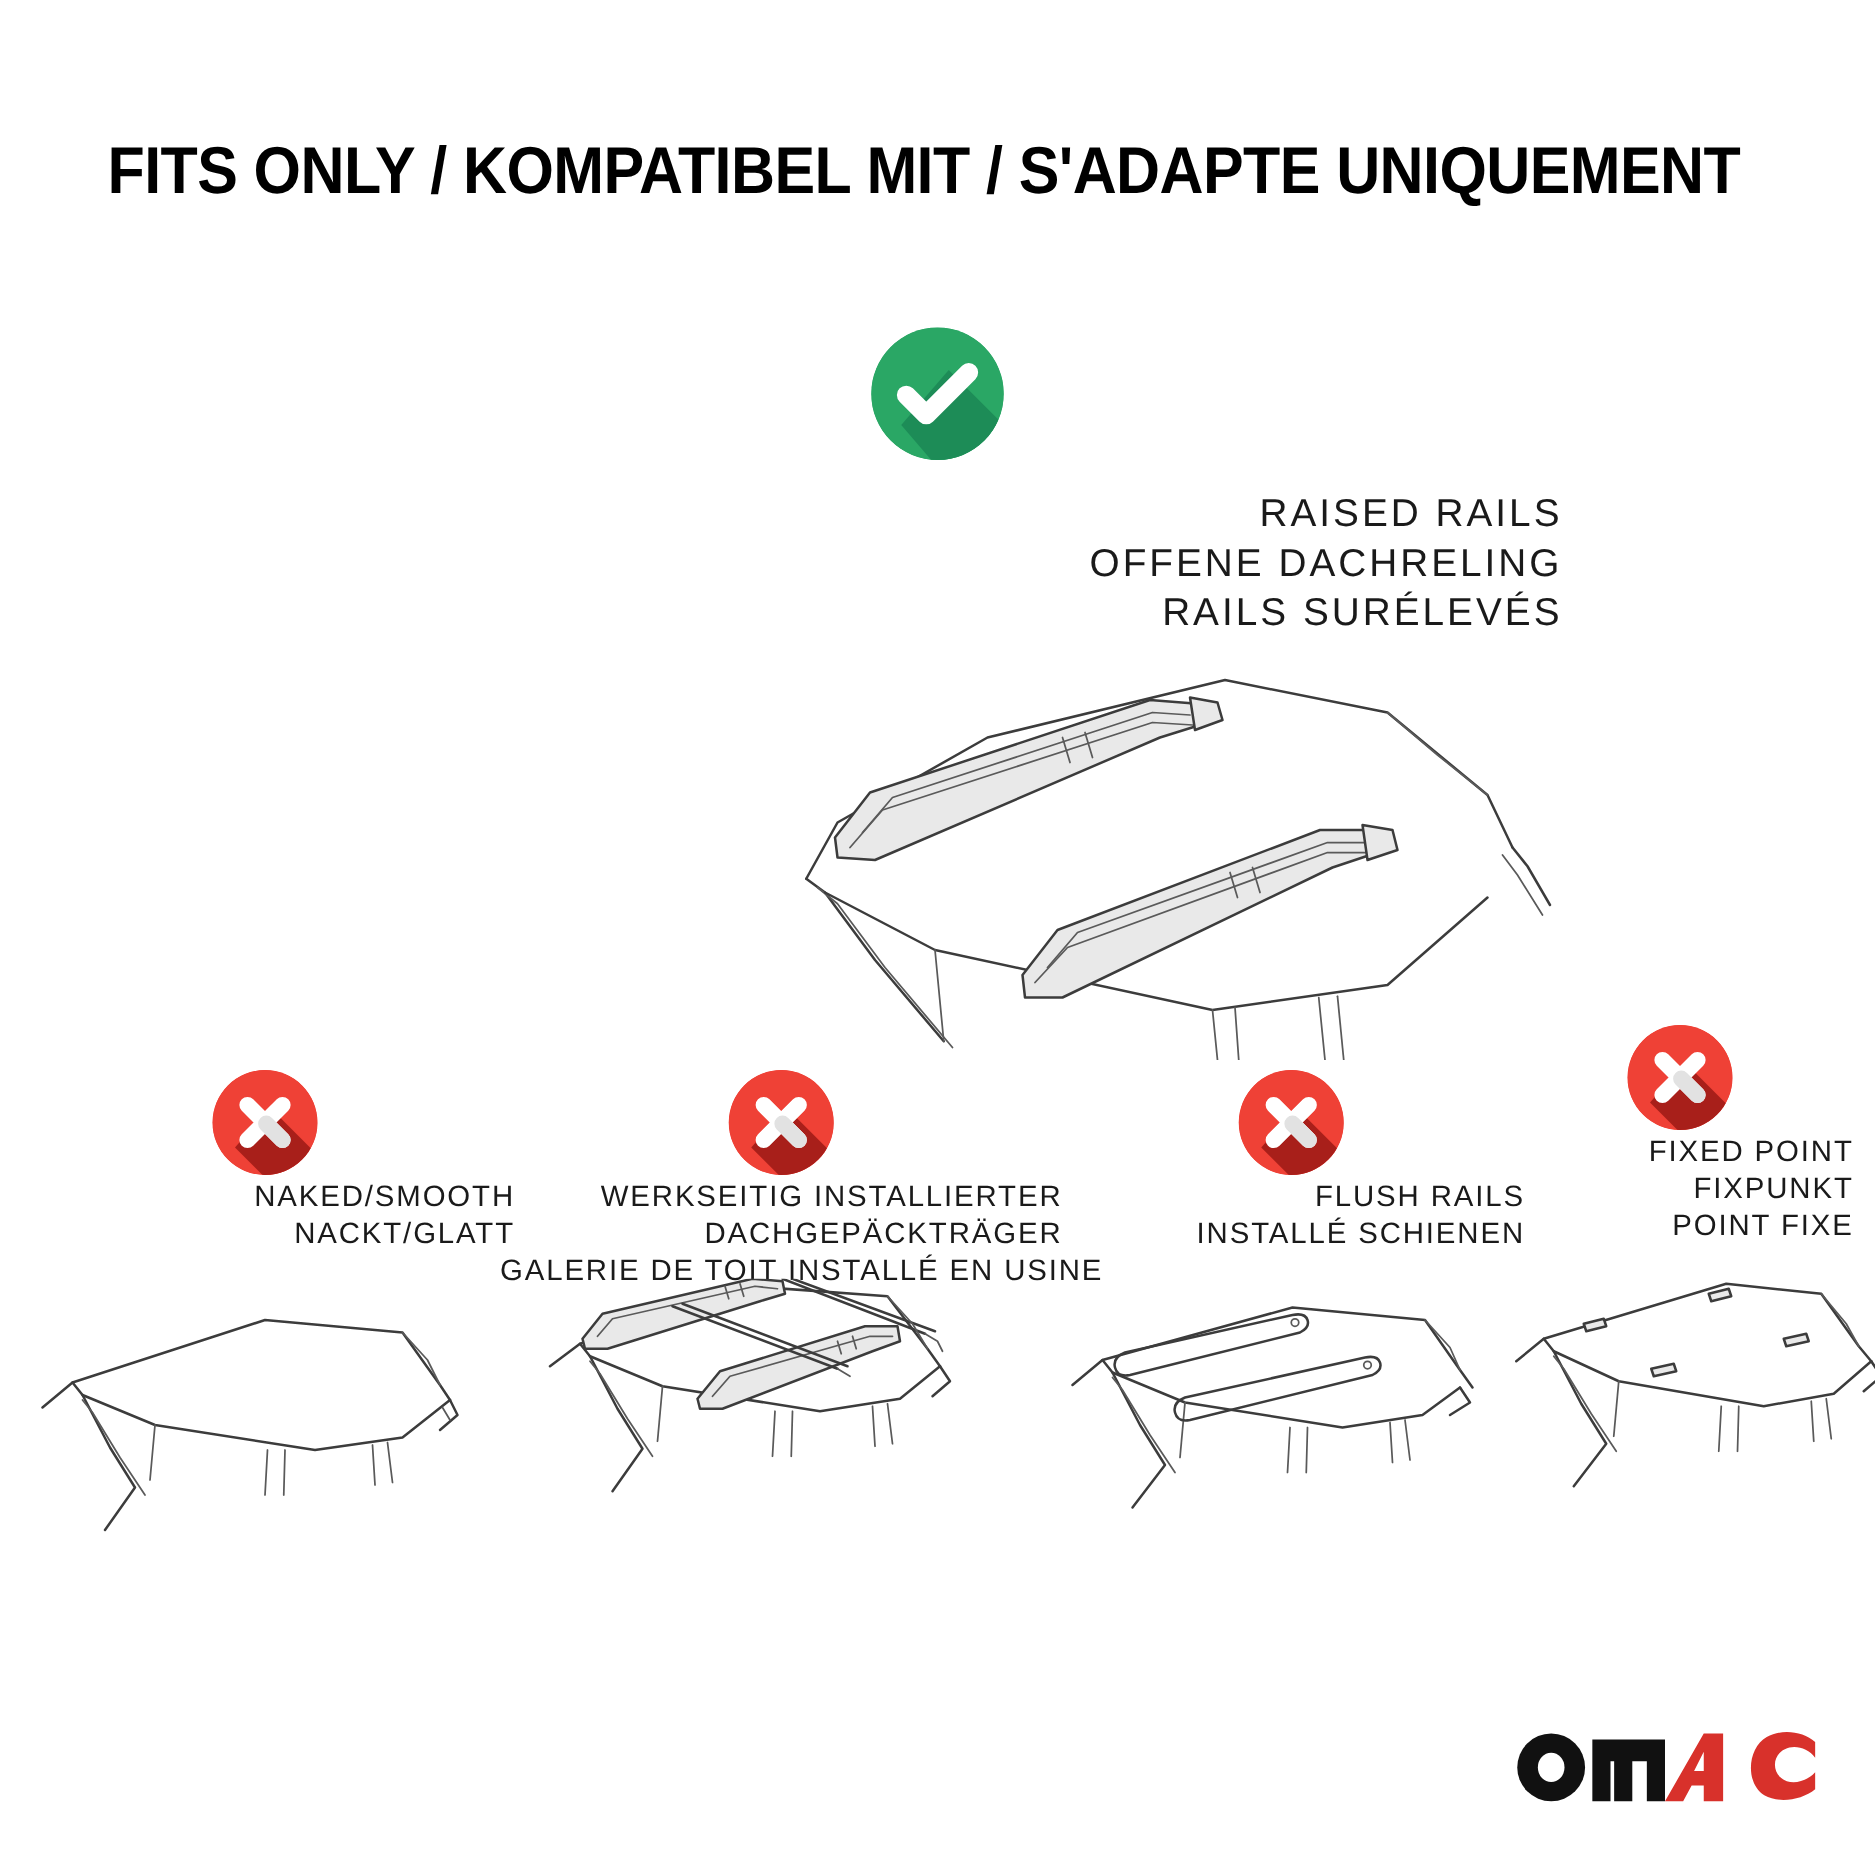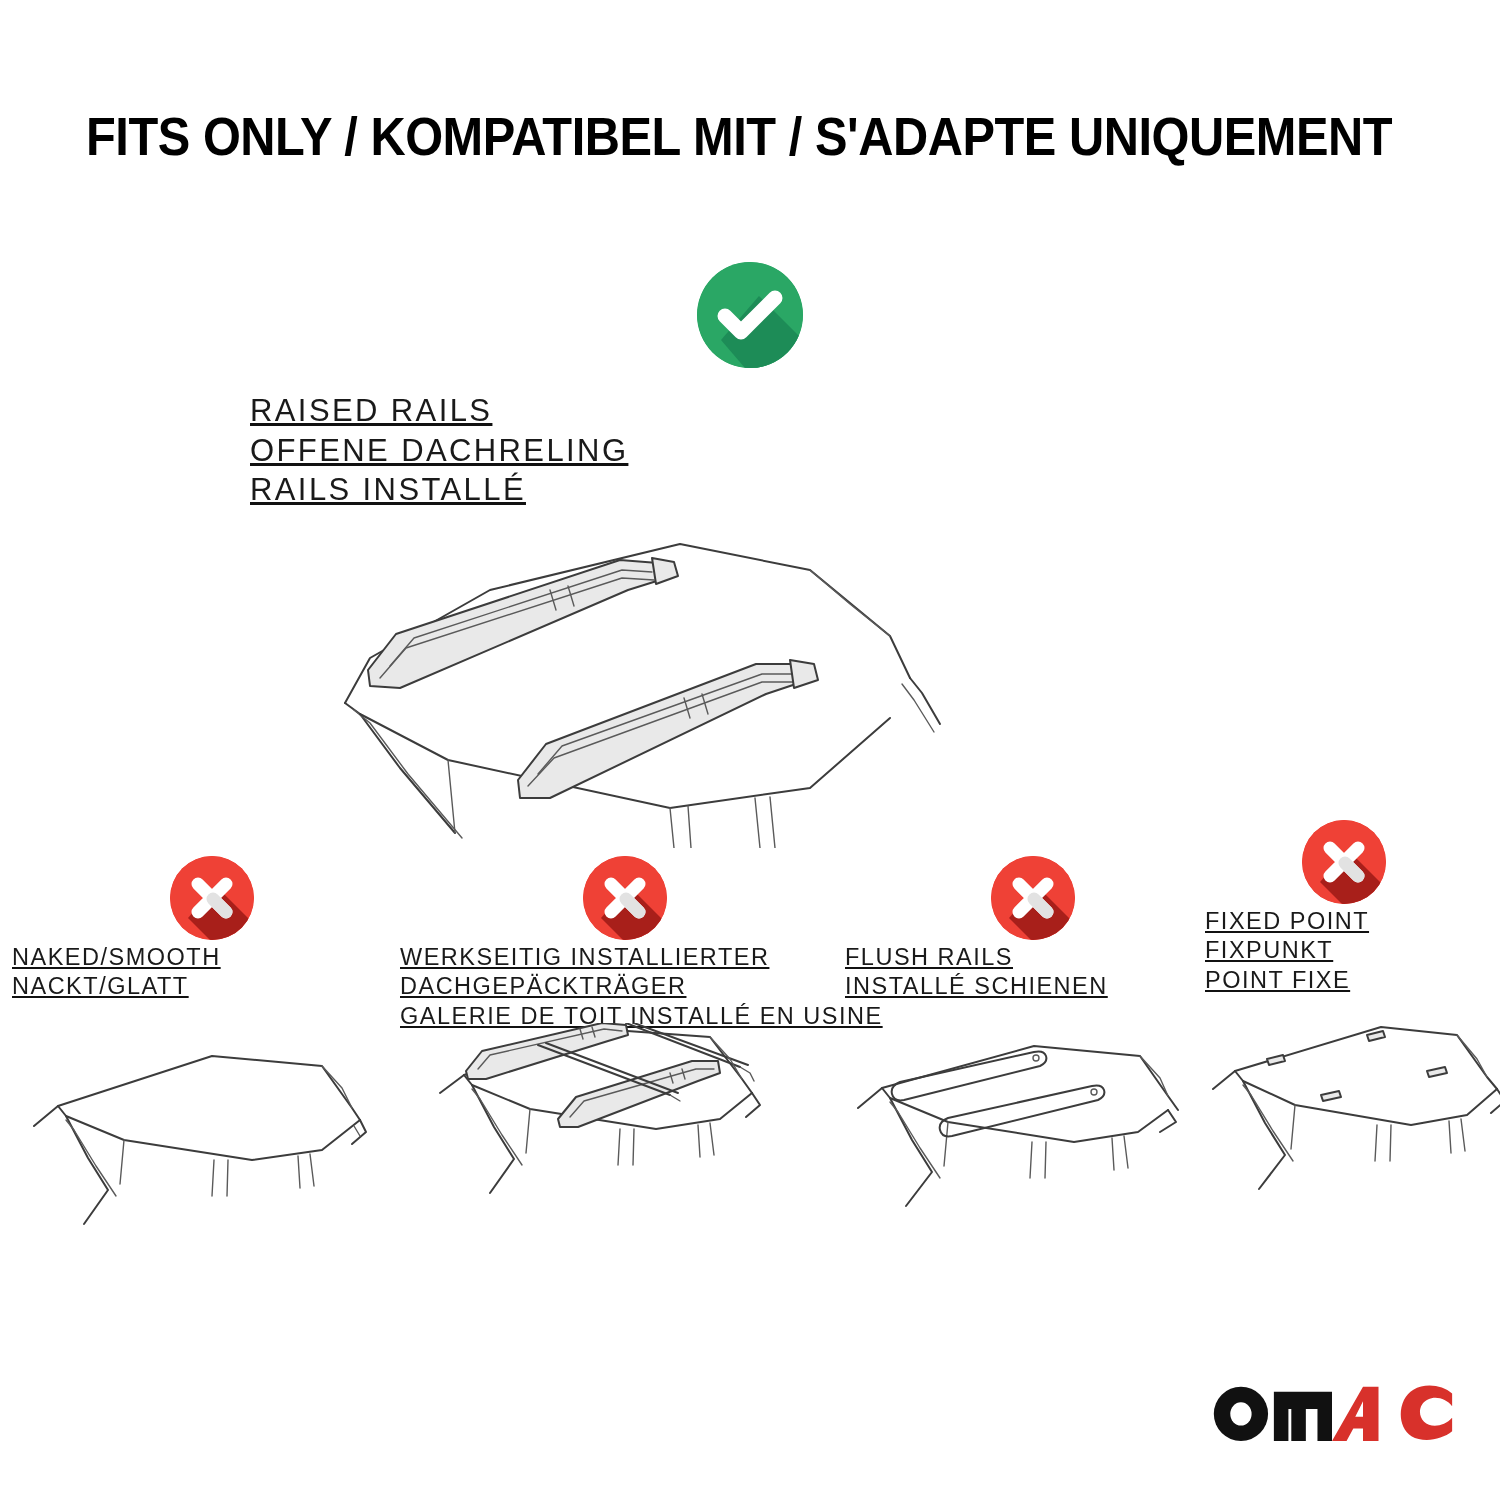--- a/index.html
+++ b/index.html
@@ -29,22 +29,21 @@
     letter-spacing: -0.5px;
     color: #000000;
     white-space: nowrap;
     transform: scaleX(0.92);
     transform-origin: left center;
   }
 
   
   .block {
     position: absolute;
-    text-align: left;
-    text-decoration: underline;
+    text-align: right;
   }
 
   .status-icon {
     position: relative;
     margin: 0 auto;
     border-radius: 50%;
     overflow: hidden;
   }
   .status-icon.ok   { background: #2aa765; }
   .status-icon.no   { background: #ef4136; }
@@ -130,21 +129,21 @@
     <svg width="106" height="106" viewBox="0 0 106 106" aria-hidden="true">
       <circle cx="53" cy="53" r="53" fill="#2aa765"></circle>
       <path d="M62 34 L106 78 L106 106 L48 106 L24 78 Z" fill="#1d8c57"></path>
       <path d="M28 54 L44 70 L78 36" fill="none" stroke="#ffffff" stroke-width="15" stroke-linecap="round" stroke-linejoin="round"></path>
     </svg>
   </div>
 
   <div class="label">
     <div>RAISED RAILS</div>
     <div>OFFENE DACHRELING</div>
-    <div>RAILS INSTALLÉ</div>
+    <div>RAILS SURÉLEVÉS</div>
   </div>
 
   <svg class="roof-art" viewBox="0 0 700 330" width="700" height="330">
 
     <path d="M95 185 L120 140 L240 72 L430 26 L560 52 L640 118 L660 160"></path>
 
     <path d="M95 185 L110 196 L150 250 L205 315"></path>
     <path d="M104 192 L120 205 L158 256 L212 320" class="thin"></path>
 
     <path d="M660 160 L672 175 L690 206"></path>

